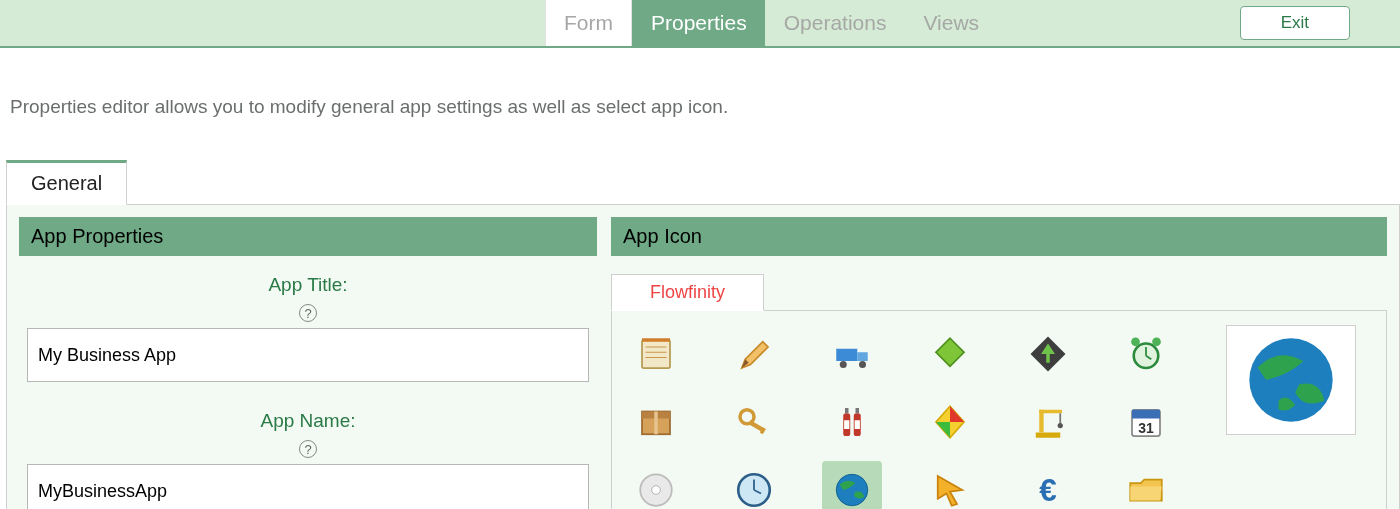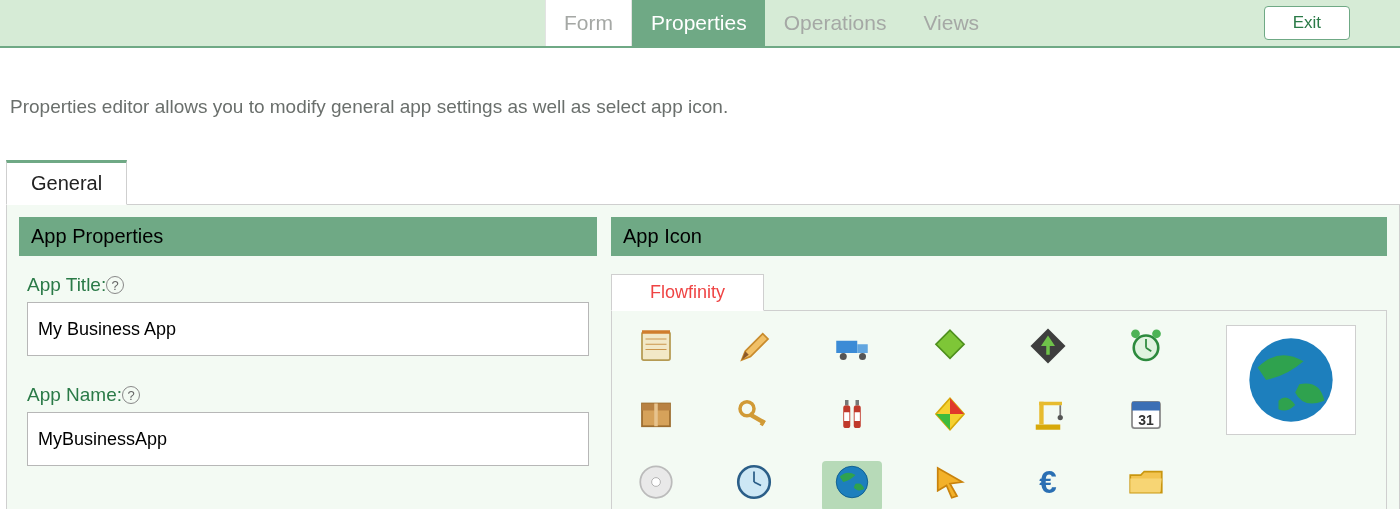--- a/index.html
+++ b/index.html
@@ -51,21 +51,21 @@
     margin-left: auto;
     display: flex;
     align-items: center;
     padding-right: 50px;
   }
   .exitbtn {
     background: #fff;
     border: 1px solid #6fa985;
     color: #2a7a47;
     font-size: 17px;
-    padding: 6px 28px;
+    padding: 6px 40px;
     border-radius: 4px;
     cursor: pointer;
   }
   
   .desc {
     padding: 20px 10px 8px 10px;
     font-size: 19px;
     color: #6a6f6c;
     margin-top: 28px;
   }
@@ -112,24 +112,25 @@
     font-size: 20px;
     padding: 8px 12px;
     font-weight: 400;
   }
   .section-body {
     padding: 18px 8px 0 8px;
   }
   .field-label {
     display: flex;
     align-items: center;
-    gap: 0;
+    gap: 8px;
     color: #2a7a47;
     font-size: 19px;
     margin-bottom: 6px;
+    flex-direction: column;
   }
   .help {
     display: inline-flex;
     align-items: center;
     justify-content: center;
     width: 18px;
     height: 18px;
     border: 1px solid #888;
     border-radius: 50%;
     font-size: 13px;
@@ -175,21 +176,21 @@
     display: grid;
     grid-template-columns: repeat(6, 70px);
     column-gap: 28px;
     row-gap: 18px;
   }
   .icon-cell {
     width: 60px;
     height: 50px;
     border-radius: 4px;
     display: flex;
-    align-items: flex-start;
+    align-items: flex-end;
     justify-content: center;
     cursor: pointer;
   }
   .icon-cell.selected {
     background: #b7dab8;
   }
   .icon-cell svg { width: 42px; height: 42px; }
   .preview-box {
     width: 130px;
     height: 110px;

